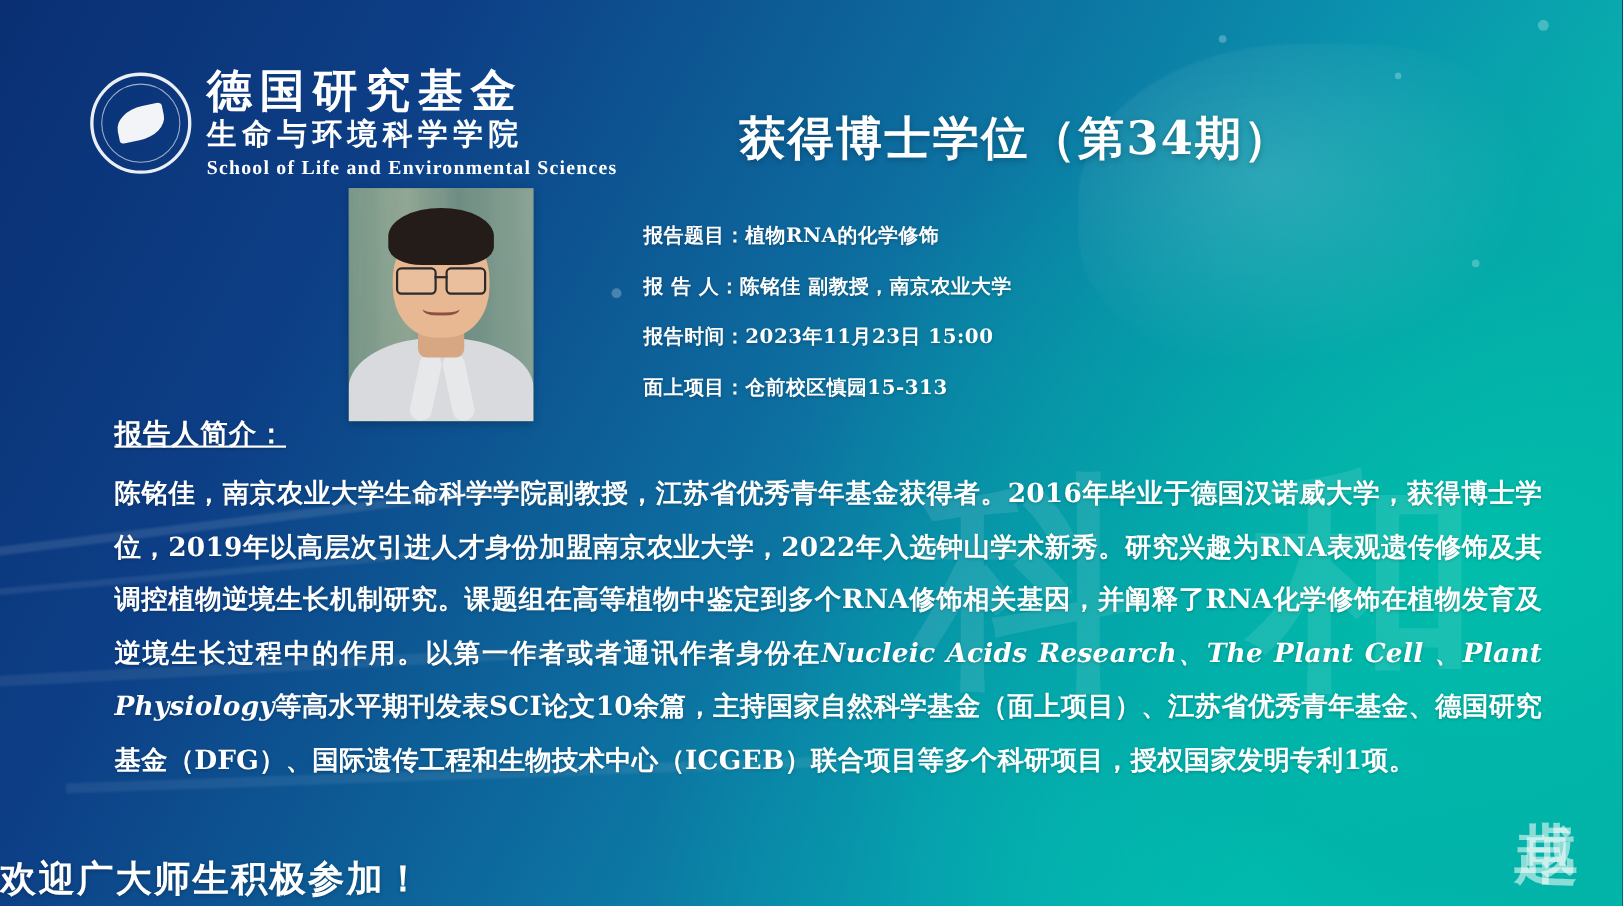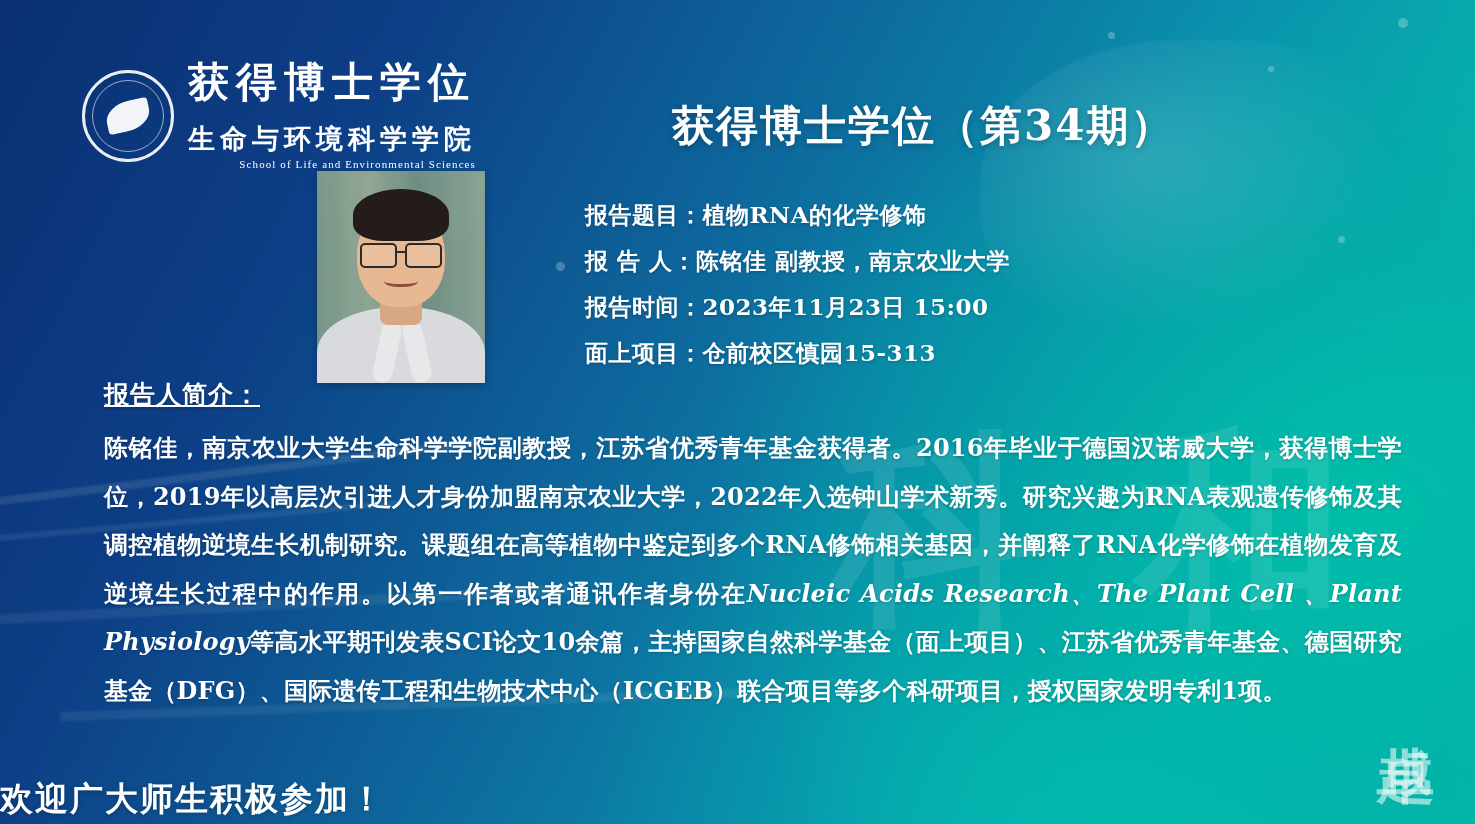--- a/index.html
+++ b/index.html
@@ -110,27 +110,27 @@
     font-size: 41px;
     font-weight: 700;
     letter-spacing: 7px;
     font-family: "DejaVu Serif", serif;
     white-space: nowrap;
   }
   .logo-cn-2 {
     font-size: 27px;
     font-weight: 700;
     letter-spacing: 5px;
-    margin-top: 22px;
+    margin-top: 6px;
     font-family: "DejaVu Serif", serif;
     white-space: nowrap;
   }
   .logo-en {
-    font-size: 11px;
-    font-weight: 400;
+    font-size: 18px;
+    font-weight: 700;
     letter-spacing: 1.1px;
     margin-top: 7px;
     font-family: "Liberation Serif", serif;
     white-space: nowrap;
     text-align: right;
   }
   .title {
     position: absolute;
     left: 672px;
     top: 98px;
@@ -232,21 +232,21 @@
     width: 34px; height: 12px;
     border-bottom: 3px solid #8d4f40;
     border-radius: 0 0 40% 40%;
   }
 
   
   .info {
     position: absolute;
     left: 585px;
     top: 192px;
-    font-size: 23px;
+    font-size: 18px;
     line-height: 46px;
     font-family: "DejaVu Serif", serif;
     font-weight: 700;
     letter-spacing: 0.5px;
     text-shadow: 0 1px 3px rgba(0,0,0,0.25);
   }
   .info .row { white-space: nowrap; }
 
   
   .bio-title {
@@ -308,21 +308,21 @@
 
   <div class="watermark">科 和</div>
   <div class="watermark2">卓越</div>
 
   <div class="logo-wrap">
     <div class="logo-mark">
       <div class="inner-ring"></div>
       <div class="leaf"></div>
     </div>
     <div class="logo-text">
-      <div class="logo-cn-1">获得博士学位</div>
+      <div class="logo-cn-1">德国研究基金</div>
       <div class="logo-cn-2">生命与环境科学学院</div>
       <div class="logo-en">School of Life and Environmental Sciences</div>
     </div>
   </div>
 
   <div class="title">获得博士学位（第34期）</div>
 
   <div class="photo">
     <div class="bg-blur"></div>
     <div class="person">

